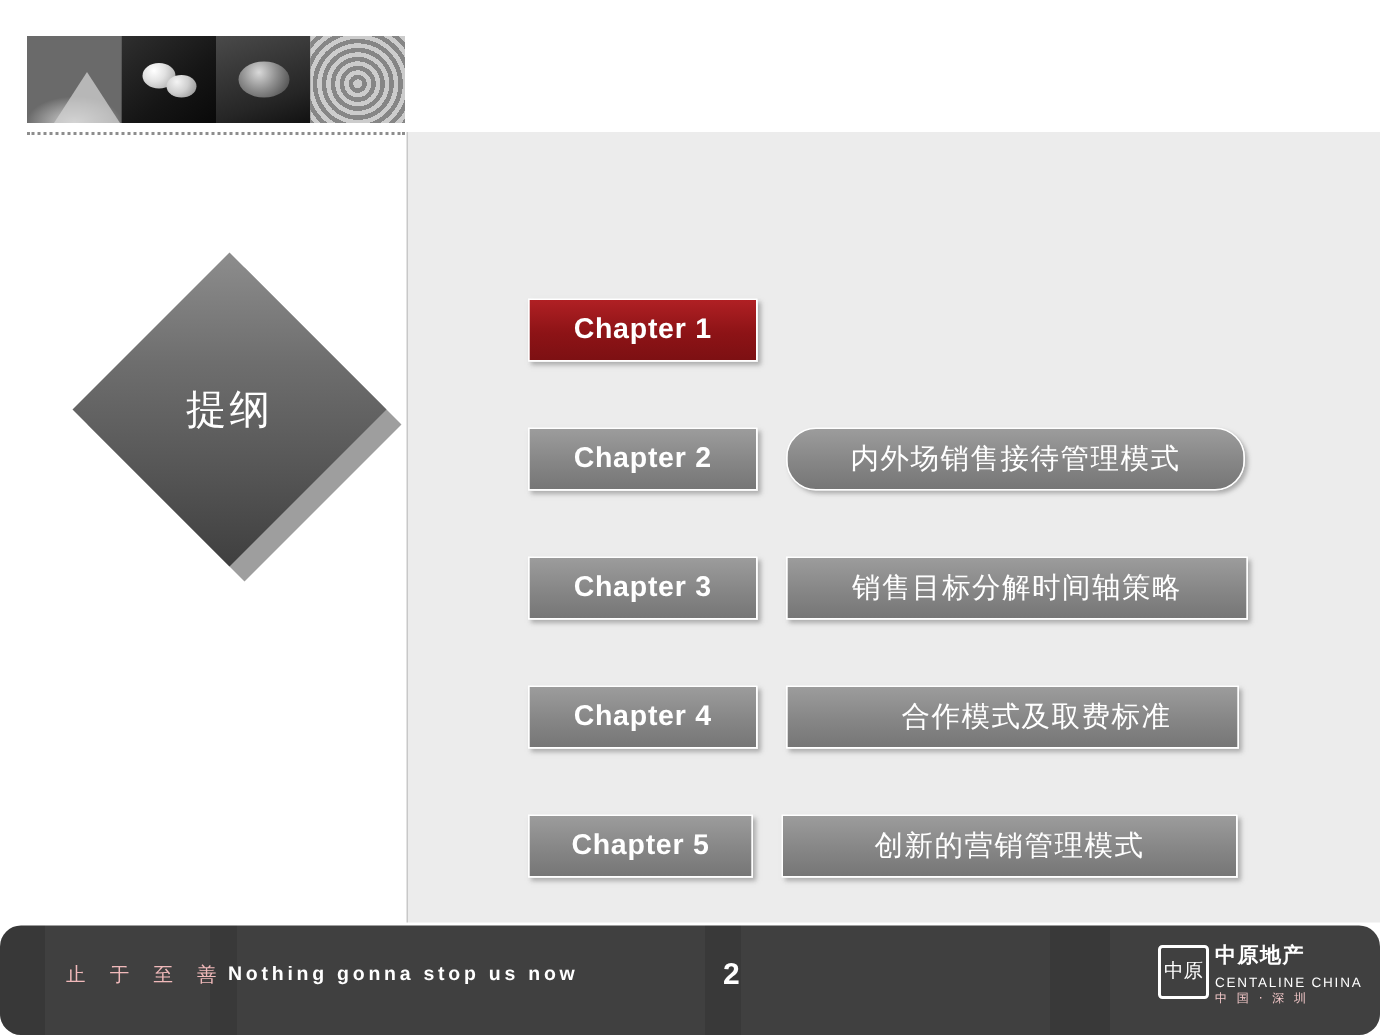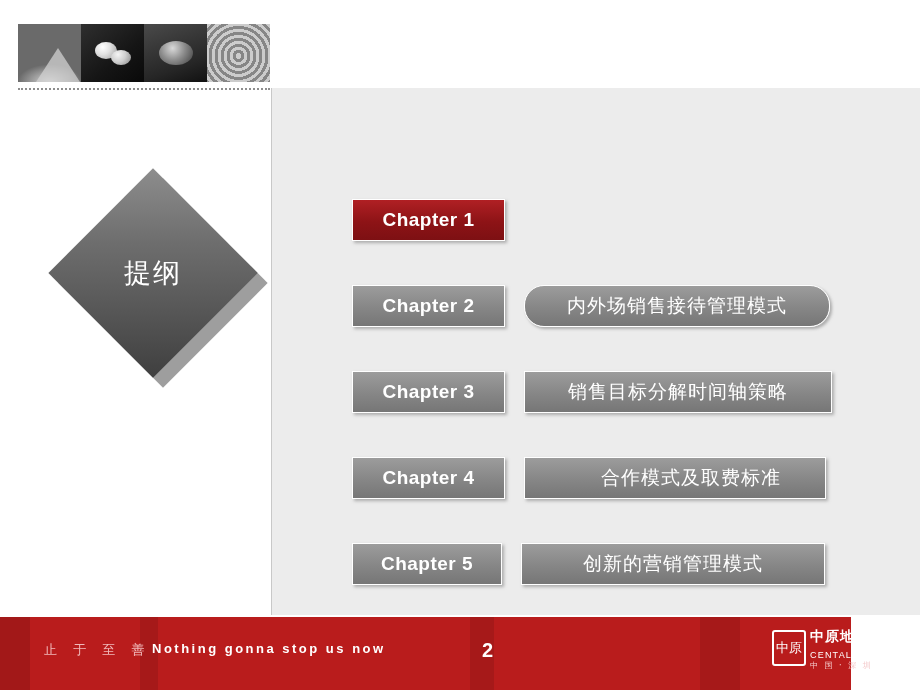--- a/index.html
+++ b/index.html
@@ -95,23 +95,24 @@
   .accent{background:linear-gradient(180deg,#b02024 0%,#8d1316 55%,#7d1013 100%);}
   .grey{background:linear-gradient(180deg,#9c9c9c 0%,#868686 55%,#767676 100%);}
   .w1{width:302px;}
   .w2{width:306px;border-radius:20px;}
   .w3{width:308px;}
   .w4{width:302px;padding-left:32px;}
   .w5{width:304px;}
   .r5 .chapter-box{width:150px;}
   
   .footer{
-    position:absolute;left:0;top:617px;width:851px;height:73px;
-    background:#b91c1c;
+    position:absolute;left:0;top:617px;width:920px;height:73px;
+    background:#404040;
     overflow:hidden;
+    border-radius:14px;
   }
   .footer-stripe{position:absolute;top:0;height:73px;background:rgba(255,255,255,.07);}
   .fs1{left:0;width:30px;background:rgba(0,0,0,.12);}
   .fs2{left:140px;width:18px;background:rgba(0,0,0,.10);}
   .fs3{left:470px;width:24px;background:rgba(0,0,0,.10);}
   .fs4{left:700px;width:40px;background:rgba(0,0,0,.10);}
   .footer-cn{
     position:absolute;left:44px;top:24px;color:#f0b9ba;font-size:13px;letter-spacing:6px;
     font-family:"DejaVu Sans","Liberation Sans",sans-serif;
   }

